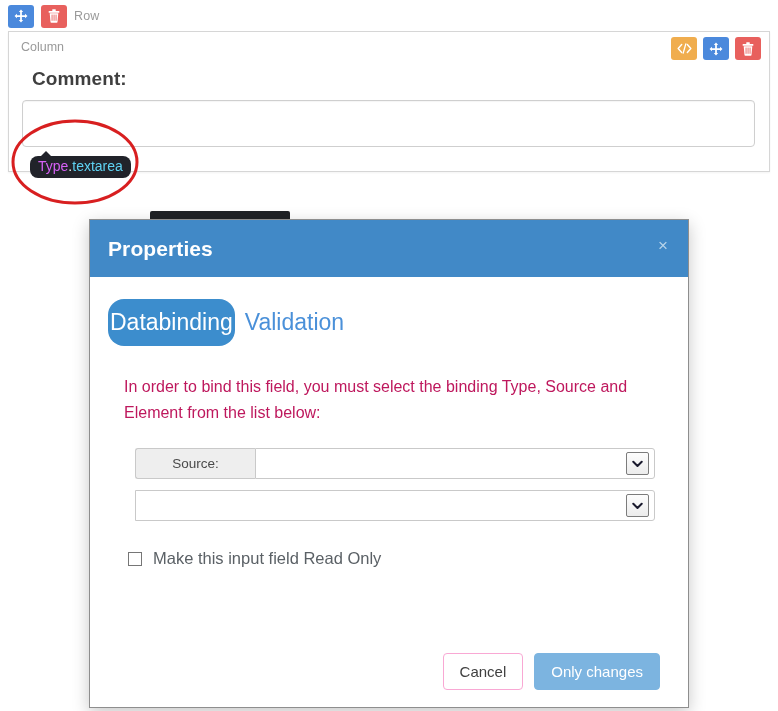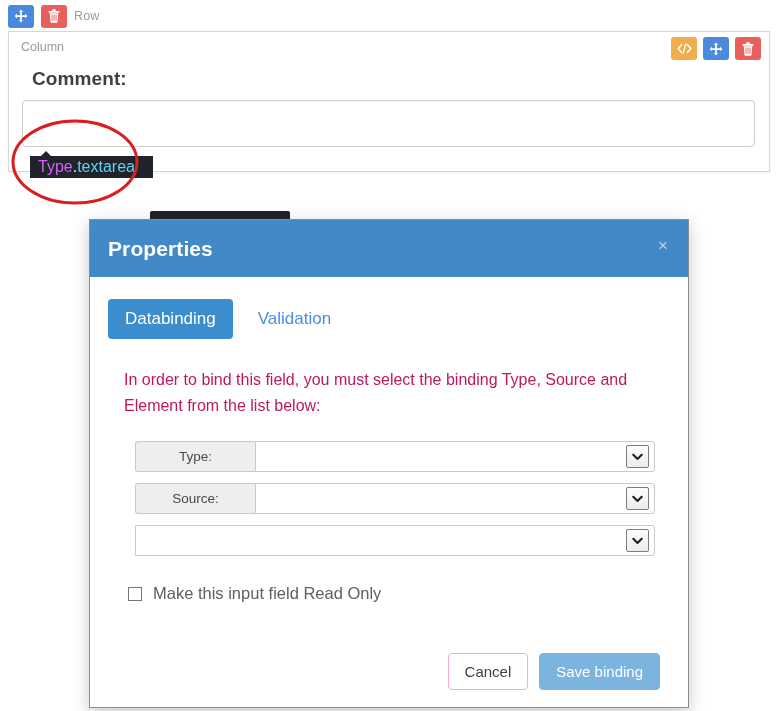--- a/index.html
+++ b/index.html
@@ -116,23 +116,23 @@
     background: #1f2226;
     border-radius: 2px 2px 0 0;
   }
 
   
   #type-tooltip {
     position: absolute;
     left: 30px;
     top: 156px;
     background: #21232a;
-    border-radius: 0;
-    padding: 3px 18px 4px 8px;
-    font-size: 16px;
+    border-radius: 8px;
+    padding: 3px 8px 4px 8px;
+    font-size: 14px;
     line-height: 15px;
     white-space: nowrap;
     z-index: 6;
   }
   #type-tooltip .t-key { color: #d661f5; }
   #type-tooltip .t-dot { color: #f2f2f2; }
   #type-tooltip .t-val { color: #5fd3f3; }
   #type-tooltip::before {
     content: "";
     position: absolute;
@@ -204,23 +204,23 @@
   }
 
   
   #modal-tabs {
     display: flex;
     align-items: center;
     gap: 8px;
     padding: 22px 0 0 18px;
   }
   .tab {
-    font-size: 17px;
-    padding: 10px 17px;
-    border-radius: 4px;
+    font-size: 23px;
+    padding: 10px 2px;
+    border-radius: 16px;
     cursor: pointer;
     white-space: nowrap;
   }
   .tab.active {
     background: #3c8dcd;
     color: #ffffff;
   }
   .tab.inactive {
     color: #4a90d9;
   }
@@ -431,31 +431,20 @@
 
     <div id="modal-tabs">
       <div class="tab active">Databinding</div>
       <div class="tab inactive">Validation</div>
     </div>
 
     <p id="intro-text">In order to bind this field, you must select the binding Type, Source and Element from the list below:</p>
 
     <div id="binding-fields">
 
-      <div class="input-group">
-        <div class="ig-label">Type:</div>
-        <div class="ig-select">
-          <span class="sel-value"></span>
-          <span class="sel-arrow">
-            <svg width="11" height="8" viewBox="0 0 12 8" aria-hidden="true">
-              <path d="M1.4 1.6 L6 6.2 L10.6 1.6" stroke="#1a1a2e" stroke-width="2.2" fill="none" stroke-linecap="round" stroke-linejoin="round"></path>
-            </svg>
-          </span>
-        </div>
-      </div>
 
       <div class="input-group">
         <div class="ig-label">Source:</div>
         <div class="ig-select">
           <span class="sel-value"></span>
           <span class="sel-arrow">
             <svg width="11" height="8" viewBox="0 0 12 8" aria-hidden="true">
               <path d="M1.4 1.6 L6 6.2 L10.6 1.6" stroke="#1a1a2e" stroke-width="2.2" fill="none" stroke-linecap="round" stroke-linejoin="round"></path>
             </svg>
           </span>
@@ -477,16 +466,16 @@
 
     <div id="readonly-row">
       <div id="readonly-checkbox"></div>
       <span id="readonly-label">Make this input field Read Only</span>
     </div>
 
   </div>
 
   <div id="modal-footer">
     <button class="btn" id="cancel-button">Cancel</button>
-    <button class="btn" id="save-button">Save binding</button>
+    <button class="btn" id="save-button">Only changes</button>
   </div>
 
 </div>
 
 </body></html>

